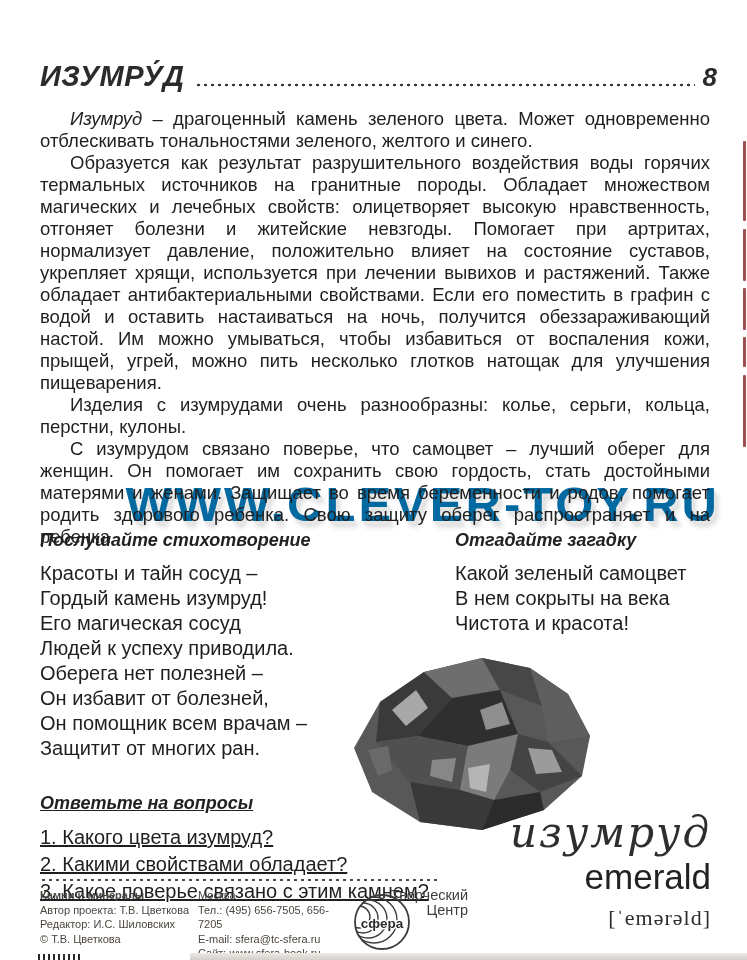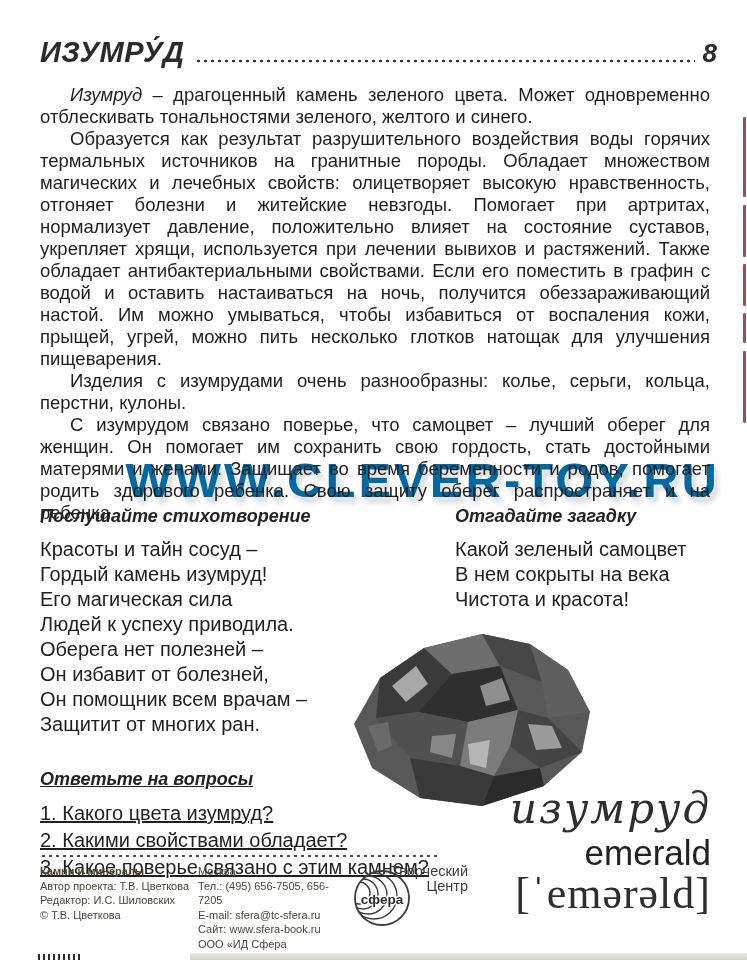--- a/index.html
+++ b/index.html
@@ -4,21 +4,21 @@
 <style>
   html,body{margin:0;padding:0;}
   body{
     width:747px;height:960px;
     background:#ffffff;
     font-family:"Liberation Sans",sans-serif;
     color:#1f1f1f;
     position:relative;
     overflow:hidden;
   }
-  .page{position:absolute;inset:0;}
+  .page{position:absolute;inset:0;margin-top:24px;}
 
   
   .header{
     position:absolute;left:40px;right:30px;top:36px;
     display:flex;align-items:flex-end;
   }
   .title{
     font-size:29px;font-weight:bold;font-style:italic;
     letter-spacing:.5px;color:#2b2b2b;white-space:nowrap;
   }
@@ -82,21 +82,21 @@
   }
   .ru-script{
     font-family:"DejaVu Serif",serif;font-style:italic;
     font-size:42px;line-height:46px;letter-spacing:2px;color:#2e2e2e;
   }
   .en-word{
     font-size:35px;font-weight:normal;line-height:42px;color:#222;
   }
   .transcription{
     font-family:"Liberation Serif",serif;
-    font-size:44px;line-height:40px;color:#2e2e2e;letter-spacing:1px;
+    font-size:22px;line-height:40px;color:#2e2e2e;letter-spacing:1px;
   }
 
   
   .footer{
     position:absolute;left:40px;top:854px;width:398px;z-index:2;
     color:#4b453f;
   }
   .footer-rule{
     height:4px;margin-bottom:6px;
     background-image:radial-gradient(circle,#4b453f 1.1px,transparent 1.4px);
@@ -147,21 +147,21 @@
     <p>Изделия с изумрудами очень разнообразны: колье, серьги, кольца, перстни, кулоны.</p>
     <p>С изумрудом связано поверье, что самоцвет – лучший оберег для женщин. Он помогает им сохранить свою гордость, стать достойными матерями и женами. Защищает во время беременности и родов, помогает родить здорового ребенка. Свою защиту оберег распространяет и на ребенка.</p>
   </div>
 
   <div class="columns">
     <div class="col-left">
       <h3 class="sec-head">Послушайте стихотворение</h3>
       <div class="verse">
         <div>Красоты и тайн сосуд –</div>
         <div>Гордый камень изумруд!</div>
-        <div>Его магическая сила</div>
+        <div>Его магическая сосуд</div>
         <div>Людей к успеху приводила.</div>
         <div>Оберега нет полезней –</div>
         <div>Он избавит от болезней,</div>
         <div>Он помощник всем врачам –</div>
         <div>Защитит от многих ран.</div>
       </div>
 
       <div class="questions">
         <h3 class="sec-head">Ответьте на вопросы</h3>
         <div class="verse">

